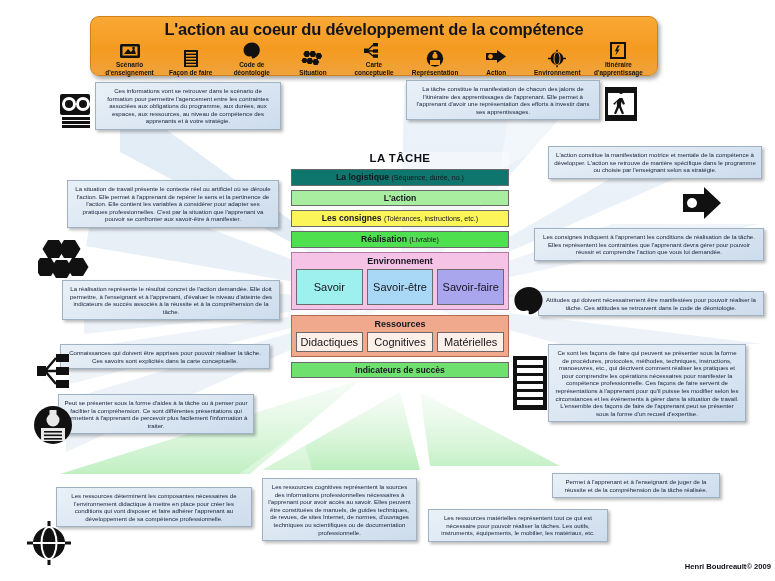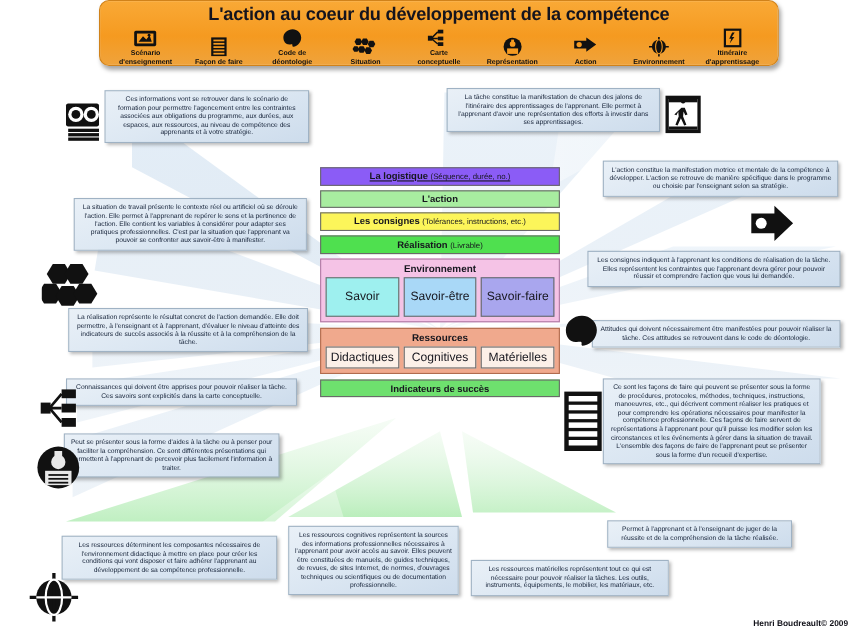--- a/index.html
+++ b/index.html
@@ -8,21 +8,21 @@
     width:775px; height:581px; position:relative; overflow:hidden;
     font-family:"Liberation Sans", sans-serif;
     color:#1a1a2e;
   }
 
   
   #rays { position:absolute; inset:0; z-index:0; }
 
   
   .banner {
-    position:absolute; left:90px; top:0; width:618px; height:60px;
+    position:absolute; left:90px; top:16px; width:568px; height:60px;
     background:linear-gradient(180deg,#f9a936 0%,#f59a20 55%,#efa33c 100%);
     border:1px solid #d0821a; border-radius:9px; z-index:6;
     box-shadow:2px 3px 4px rgba(0,0,0,.35);
   }
   .banner-title {
     text-align:center; font-size:16.5px; font-weight:bold; color:#14141e;
     letter-spacing:-.2px; margin-top:3px;
   }
   .banner-icons {
     display:flex; justify-content:space-between; align-items:flex-end;
@@ -43,21 +43,21 @@
   .stack-title {
     text-align:center; font-size:11.5px; font-weight:bold; letter-spacing:.4px;
     color:#101018; margin-bottom:5px;
   }
   .bar {
     border:1px solid #6a6a6a; margin:0 0 4px 0; text-align:center;
     font-size:8.6px; font-weight:bold; padding:2px 2px; color:#16161e;
     line-height:10px;
   }
   .bar .sub { font-weight:normal; font-size:7.1px; }
-  .bar.logistique   { background:#8b5cf6;text-decoration:underline; }
+  .bar.logistique   { background:#0f766e; }
   .bar.laction      { background:#a8eda0; }
   .bar.situation    { background:#f6b79a; }
   .bar.consignes    { background:#fcf55a; }
   .bar.realisation  { background:#4fe04f; }
   .bar.indicateurs  { background:#6ee06e; }
 
   .group {
     border:1px solid #8a6a8a; margin-bottom:5px; padding:2px 4px 4px 4px;
   }
   .group.apprentissage { background:#f5c3e6; border-color:#b07aa4; }
@@ -253,20 +253,21 @@
           </svg>
       </div>
       <div class="cap">Itinéraire
 d'apprentissage</div>
     </div>
 
   </div>
 </div>
 
 <div class="stack">
+  <div class="stack-title">LA TÂCHE</div>
 
   <div class="bar logistique">
     <span>La logistique </span><span class="sub">(Séquence, durée, no.)</span>
   </div>
 
   <div class="bar laction">L'action</div>
 
 
   <div class="bar consignes">
     <span>Les consignes </span><span class="sub">(Tolérances, instructions, etc.)</span>

